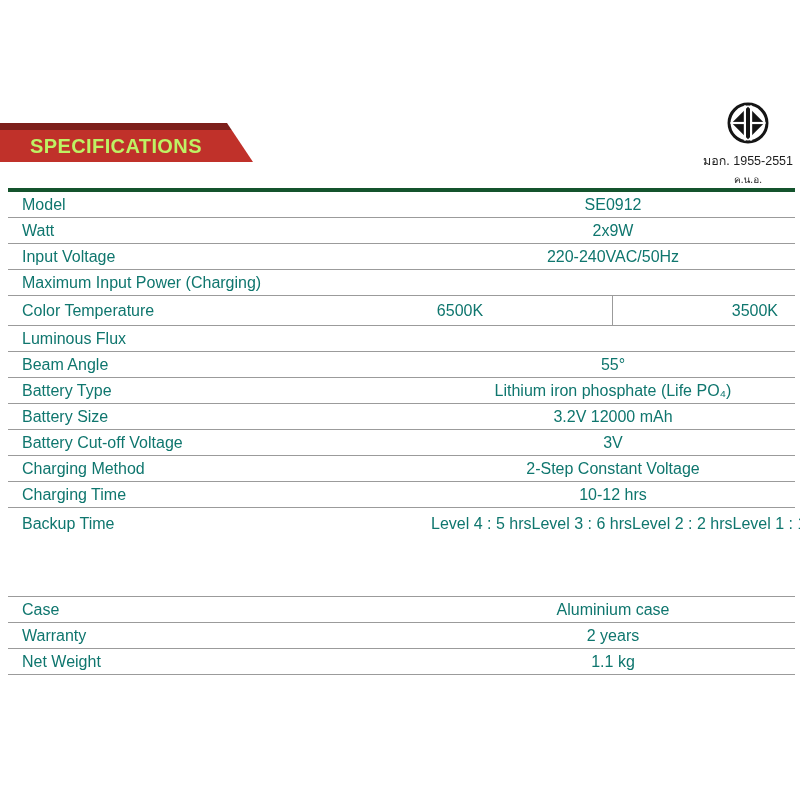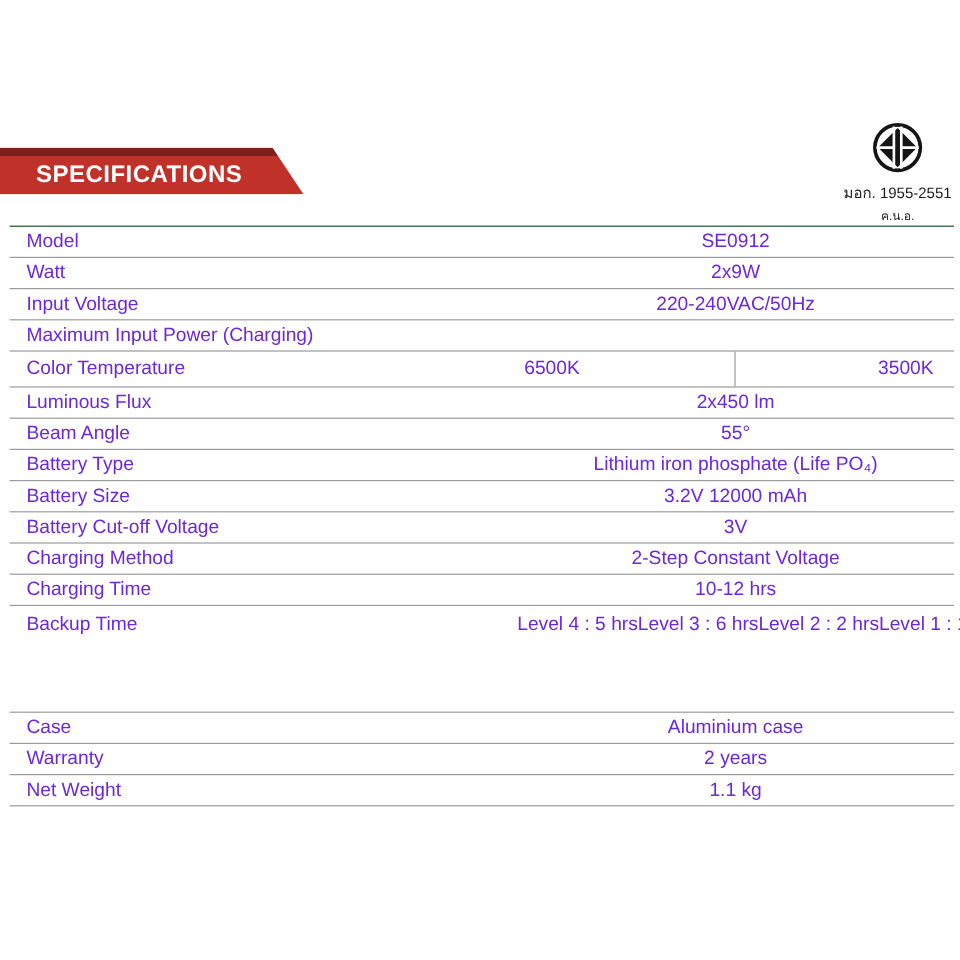--- a/index.html
+++ b/index.html
@@ -14,38 +14,38 @@
   
   .banner {
     position: absolute;
     top: 123px; left: 0;
     width: 253px; height: 39px;
     clip-path: polygon(0 0, 227px 0, 253px 100%, 0 100%);
   }
   .banner-strip { height: 7px; background: #7d1f1b; }
   .banner-body  { height: 32px; background: #c0312a; display: flex; align-items: center; }
   .banner-title {
-    color: #ffffff; font-weight: bold; font-size: 20px;
+    color: #bef264; font-weight: bold; font-size: 20px;
     padding-left: 30px; letter-spacing: 0.4px; white-space: nowrap;
   }
 
   
   .cert {
     position: absolute; top: 101px; left: 690px; width: 116px;
     text-align: center; color: #1d1d1d;
   }
   .cert svg { display: block; margin: 0 auto; }
   .cert-line1 { font-size: 12.5px; margin-top: 6px; white-space: nowrap; }
   .cert-line2 { font-size: 10px; margin-top: 1px; white-space: nowrap; }
 
   
   .spec-table {
     position: absolute; top: 188px; left: 8px; width: 787px;
-    border-top: 1px solid #14532d;
-    color: #6d28d9; font-size: 16px;
+    border-top: 4px solid #14532d;
+    color: #0f766e; font-size: 16px;
   }
   .row {
     display: flex; align-items: center;
     border-bottom: 1px solid #9b9b9b;
     height: 26px;
   }
   .row .label { flex: 0 0 423px; padding-left: 14px; white-space: nowrap; }
   .row .value { flex: 1; text-align: center; white-space: nowrap; }
 
   .row.colortemp { height: 30px; }
@@ -110,21 +110,20 @@
 
   <div class="row colortemp">
     <div class="label">Color Temperature</div>
     <div class="valueA">6500K</div>
     <div class="vdivider"></div>
     <div class="valueB">3500K</div>
   </div>
 
   <div class="row">
     <div class="label">Luminous Flux</div>
-    <div class="value">2x450 lm</div>
   </div>
 
   <div class="row">
     <div class="label">Beam Angle</div>
     <div class="value">55°</div>
   </div>
 
   <div class="row">
     <div class="label">Battery Type</div>
     <div class="value">Lithium iron phosphate (Life PO₄)</div>

